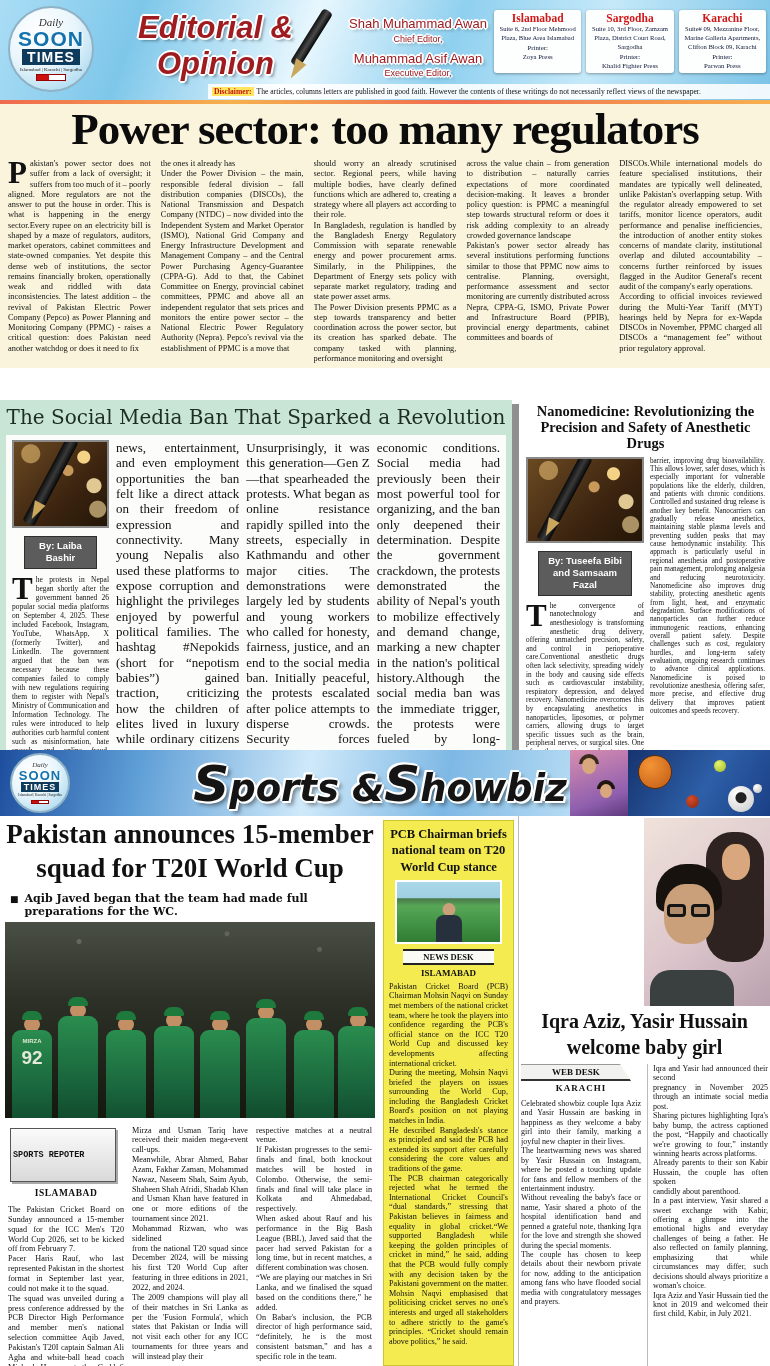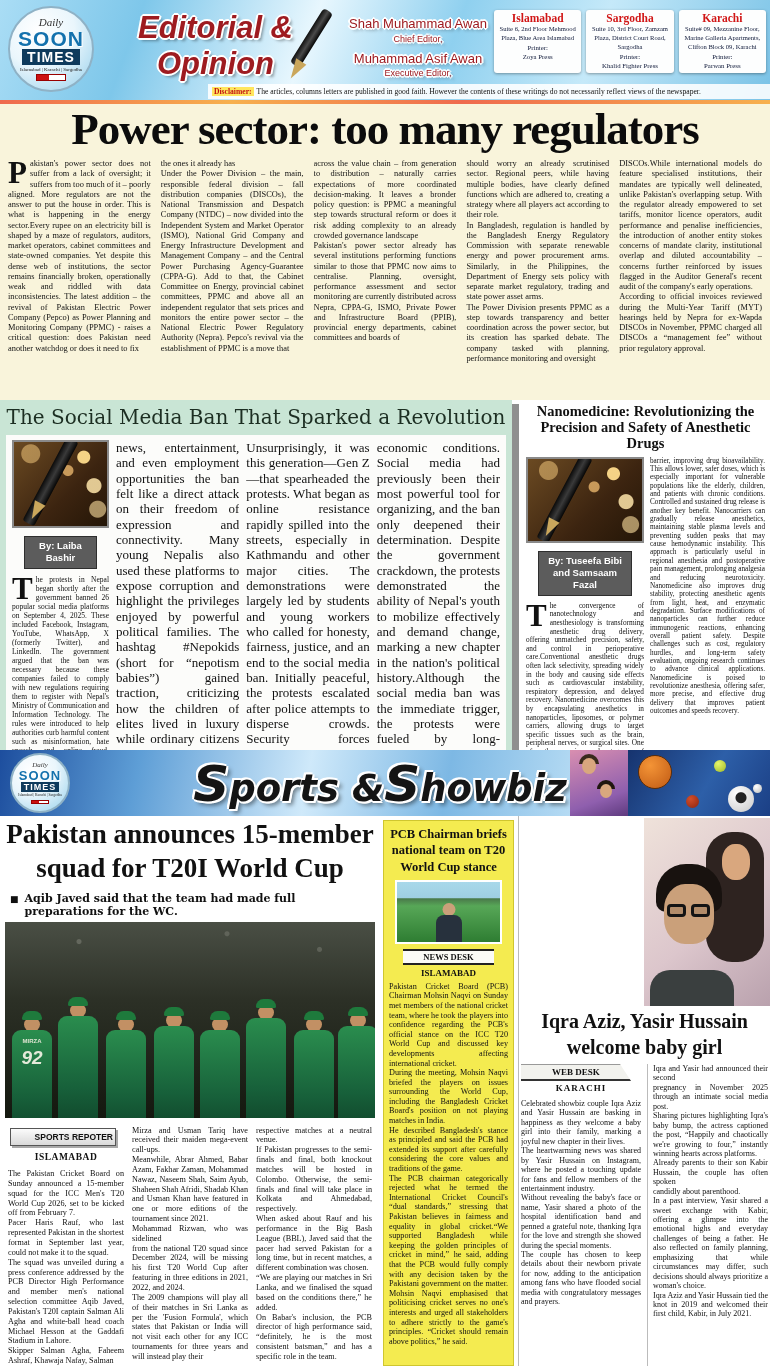--- a/index.html
+++ b/index.html
@@ -49,21 +49,21 @@
   .office-printer-label, .office-printer { font-size:6.8px; line-height:1.35; color:#101a3a; }
 
   .disclaimer { position:absolute; left:208px; right:0; bottom:1px; height:15px; background:rgba(255,255,255,.88);
     display:flex; align-items:center; gap:3px; font-size:7.6px; padding:0 4px; color:#111; }
   .disclaimer-label { color:#c21111; font-weight:bold; background:#ffe65e; padding:0 2px; white-space:nowrap; }
 
   .rule-orange { position:absolute; left:0; top:100px; width:770px; height:4px;
     background:linear-gradient(90deg,#ef6a4e,#f7b04e 30%,#ef6a4e 60%,#f7b04e); }
 
   
-  .power { position:absolute; left:0; top:104px; width:770px; height:296px; background:#f9f4db; overflow:hidden; }
+  .power { position:absolute; left:0; top:104px; width:770px; height:264px; background:#f9f4db; overflow:hidden; }
   .power-headline { text-align:center; font-size:45px; font-weight:bold; letter-spacing:-1px; line-height:1.02; padding-top:3px; color:#0c0c0c; }
   .power-cols { position:absolute; left:8px; right:8px; top:55px; bottom:3px; display:flex; gap:10px; }
   .pcol { flex:1; font-size:8.4px; line-height:1.22; text-align:justify; overflow:hidden; }
   .pre { white-space:pre-line; }
   .dropcap { float:left; font-weight:bold; font-size:31px; line-height:25px; padding:1px 3px 0 0; }
 
   
   .social { position:absolute; left:0; top:400px; width:512px; height:400px; background:#c9e5d5; }
   .social-title { height:34px; display:flex; align-items:center; justify-content:center;
     font-family:"DejaVu Serif",serif; font-size:20px; color:#1c2e22; }
@@ -134,27 +134,27 @@
                linear-gradient(#4a4f45 0%,#2c3026 40%,#14180f 100%); }
   .player { position:absolute; bottom:-8px; width:46px; }
   .p-cap { width:20px; height:9px; margin:0 auto; border-radius:10px 10px 2px 2px; background:#1e7a3c; position:relative; z-index:2; }
   .p-head { width:16px; height:15px; margin:-3px auto 0; border-radius:50%; background:#c29064; }
   .p-torso { width:40px; height:96px; margin:-2px auto 0; border-radius:9px 9px 0 0; position:relative;
     background:linear-gradient(#2a8d4e,#17603a 70%,#114a2d); }
   .p1 { left:4px; }  .p2 { left:50px; bottom:-2px; } .p3 { left:98px; } .p4 { left:146px; bottom:-4px; }
   .p5 { left:192px; } .p6 { left:238px; bottom:-2px; } .p7 { left:286px; } .p8 { left:330px; bottom:-4px; }
   .p2 .p-torso { height:104px; } .p6 .p-torso { height:102px; }
   .jersey-num { position:absolute; top:18px; left:0; right:0; text-align:center; color:#e4ead9;
-    font-family:"Liberation Sans",sans-serif; font-weight:bold; font-size:19px; line-height:1;font-style:italic; }
+    font-family:"Liberation Sans",sans-serif; font-weight:bold; font-size:19px; line-height:1; }
   .jersey-name { position:absolute; top:8px; left:0; right:0; text-align:center; color:#dfe5d2;
     font-family:"Liberation Sans",sans-serif; font-weight:bold; font-size:6px; line-height:1; }
   .cricket-cols { display:flex; gap:8px; padding:6px 8px 0; height:252px; overflow:hidden; }
   .ccol { flex:1; font-size:8.2px; line-height:1.2; text-align:justify; overflow:hidden; }
   .reporter-box { border:1px solid #555; background:linear-gradient(#fbfbfb,#d9d9d9); box-shadow:2px 2px 0 #a8a8a8;
-    font-family:Liberation Sans, sans-serif; font-weight:bold; font-size:8.5px; text-align:right; padding:3px 2px; margin:2px 8px 6px 2px; }
+    font-family:Liberation Mono, monospace; font-weight:bold; font-size:8.5px; text-align:left; padding:21px 2px; margin:2px 8px 6px 2px; }
   .city-label { text-align:center; font-weight:bold; font-size:9.5px; letter-spacing:.5px; margin-bottom:6px; }
 
   
   .pcb { position:absolute; left:383px; top:820px; width:131px; height:546px; background:#f4eb50;
     border:1px solid #cfc62f; padding:3px 5px; overflow:hidden; }
   .pcb-title { font-weight:bold; font-size:12.5px; text-align:center; line-height:1.3; padding:2px 0 4px; }
   .pcb-photo { height:64px; margin:1px 6px; border:2px solid #fff; position:relative; overflow:hidden;
     background:linear-gradient(#a8d8ea 0%,#9fcfe2 26%,#4a7a4a 28%,#57a757 40%,#2e7d32 100%); }
   .pcb-man-head { position:absolute; left:50%; bottom:26px; transform:translateX(-50%); width:13px; height:13px; border-radius:50%; background:#caa07a; }
   .pcb-man-body { position:absolute; left:50%; bottom:0; transform:translateX(-50%); width:26px; height:27px; border-radius:8px 8px 0 0; background:#27313d; }
@@ -241,25 +241,25 @@
     </div>
   </div>
   <div class="rule-orange"></div>
 
   <div class="power">
     <div class="power-headline">Power sector: too many regulators</div>
     <div class="power-cols">
       <div class="pcol"><span class="dropcap">P</span><span class="pre">akistan's power sector does not suffer from a lack of oversight; it suffers from too much of it – poorly aligned. More regulators are not the answer to put the house in order. This is what is happening in the energy sector.Every rupee on an electricity bill is shaped by a maze of regulators, auditors, market operators, cabinet committees and state-owned companies. Yet despite this dense web of institutions, the sector remains financially broken, operationally weak and riddled with data inconsistencies. The latest addition – the revival of Pakistan Electric Power Company (Pepco) as Power Planning and Monitoring Company (PPMC) - raises a critical question: does Pakistan need another watchdog or does it need to fix</span></div>
       <div class="pcol pre">the ones it already has
 Under the Power Division – the main, responsible federal division – fall distribution companies (DISCOs), the National Transmission and Despatch Company (NTDC) – now divided into the Independent System and Market Operator (ISMO), National Grid Company and Energy Infrastructure Development and Management Company – and the Central Power Purchasing Agency-Guarantee (CPPA-G).  Add to that, the Cabinet Committee on Energy, provincial cabinet committees, PPMC and above all an independent regulator that sets prices and monitors the entire power sector – the National Electric Power Regulatory Authority (Nepra). Pepco's revival via the establishment of PPMC is a move that</div>
-      <div class="pcol pre">across the value chain – from generation to distribution – naturally carries expectations of more coordinated decision-making. It leaves a bronder policy question: is PPMC a meaningful step towards structural reform or does it risk adding complexity to an already crowded governance landscape
-Pakistan's power sector already has several institutions performing functions similar to those that PPMC now aims to centralise. Planning, oversight, performance assessment and sector monitoring are currently distributed across Nepra, CPPA-G, ISMO, Private Power and Infrastructure Board (PPIB), provincial energy departments, cabinet committees and boards of</div>
       <div class="pcol pre">should worry an already scrutinised sector. Regional peers, while having multiple bodies, have clearly defined functions which are adhered to, creating a strategy where all players act according to their role.
 In Bangladesh, regulation is handled by the Bangladesh Energy Regulatory Commission with separate renewable energy and power procurement arms. Similarly, in the Philippines, the Department of Energy sets policy with separate market regulatory, trading and state power asset arms.
 The Power Division presents PPMC as a step towards transparency and better coordination across the power sector, but its creation has sparked debate. The company tasked with planning, performance monitoring and oversight</div>
+      <div class="pcol pre">across the value chain – from generation to distribution – naturally carries expectations of more coordinated decision-making. It leaves a bronder policy question: is PPMC a meaningful step towards structural reform or does it risk adding complexity to an already crowded governance landscape
+Pakistan's power sector already has several institutions performing functions similar to those that PPMC now aims to centralise. Planning, oversight, performance assessment and sector monitoring are currently distributed across Nepra, CPPA-G, ISMO, Private Power and Infrastructure Board (PPIB), provincial energy departments, cabinet committees and boards of</div>
       <div class="pcol pre">DISCOs.While international models do feature specialised institutions, their mandates are typically well delineated, unlike Pakistan's overlapping setup. With the regulator already empowered to set tariffs, monitor licence operators, audit performance and penalise inefficiencies, the introduction of another entity stokes concerns of mandate clarity, institutional overlap and diluted accountability – concerns further reinforced by issues flagged in the Auditor General's recent audit of the company's early operations.
 According to official invoices reviewed during the Multi-Year Tariff (MYT) hearings held by Nepra for ex-Wapda DISCOs in November, PPMC charged all DISCOs a “management fee” without prior regulatory approval.</div>
     </div>
   </div>
 
   <div class="social">
     <div class="social-title">The Social Media Ban That Sparked a Revolution</div>
     <div class="social-body">
       <div class="scol-first">
         <div class="pen-photo photo-frame">
@@ -316,21 +316,21 @@
         <div class="ball cricketball"></div>
         <div class="ball golf"></div>
       </div>
     </div>
   </div>
 
   <div class="cricket">
     <div class="cricket-headline">Pakistan announces 15-member squad for T20I World Cup</div>
     <div class="cricket-sub">
       <span class="bullet">■</span>
-      <span>Aqib Javed said that the team had made full preparations for the WC.</span>
+      <span>Aqib Javed began that the team had made full preparations for the WC.</span>
     </div>
     <div class="team-photo">
       <div class="player p1">
           <div class="p-cap"></div>
           <div class="p-head"></div>
           <div class="p-torso">
             <div class="jersey-name">MIRZA</div>
             <div class="jersey-num">92</div>
           </div>
         </div>

